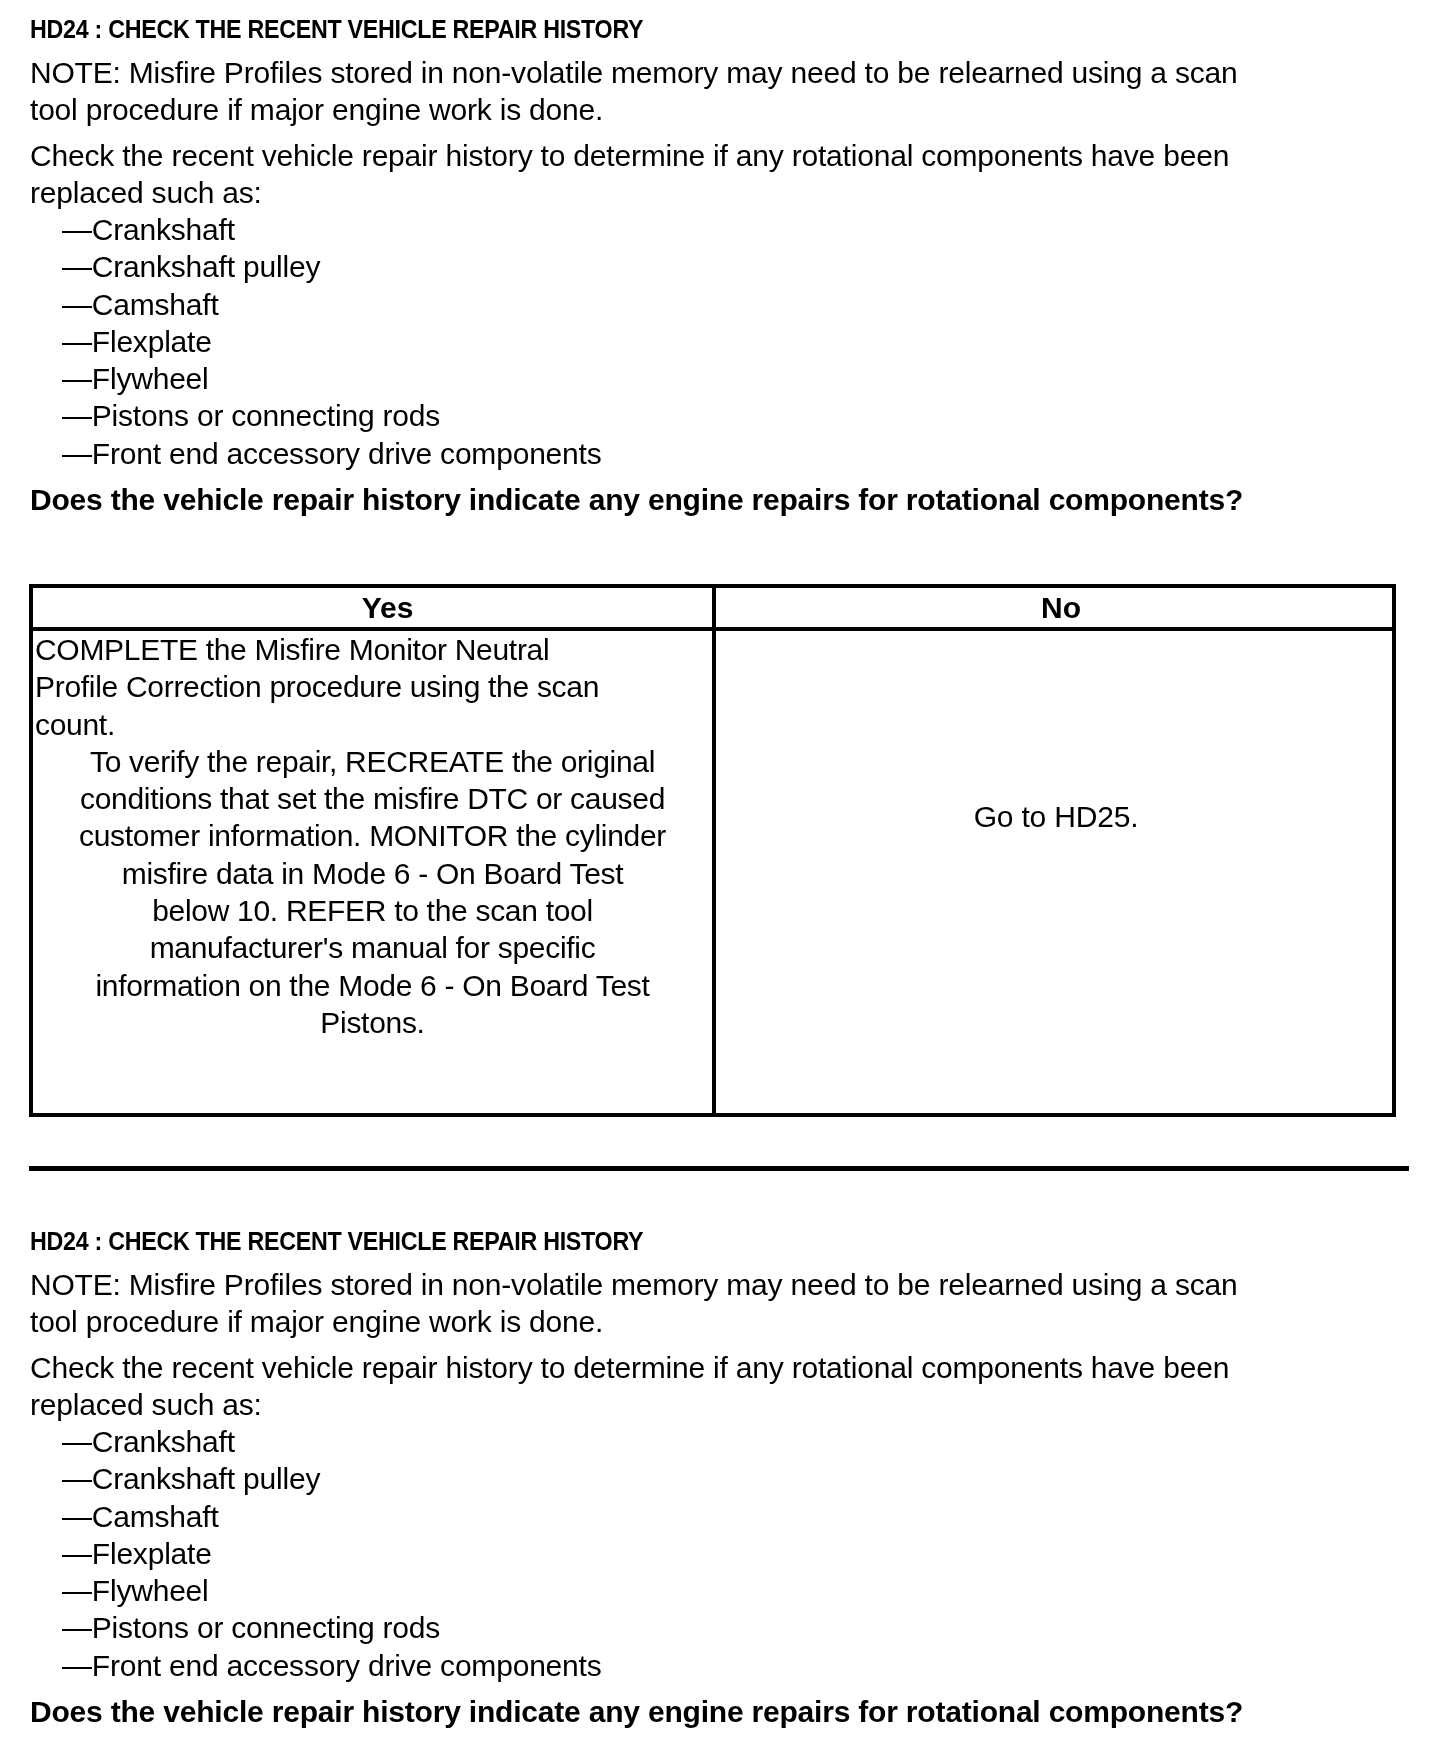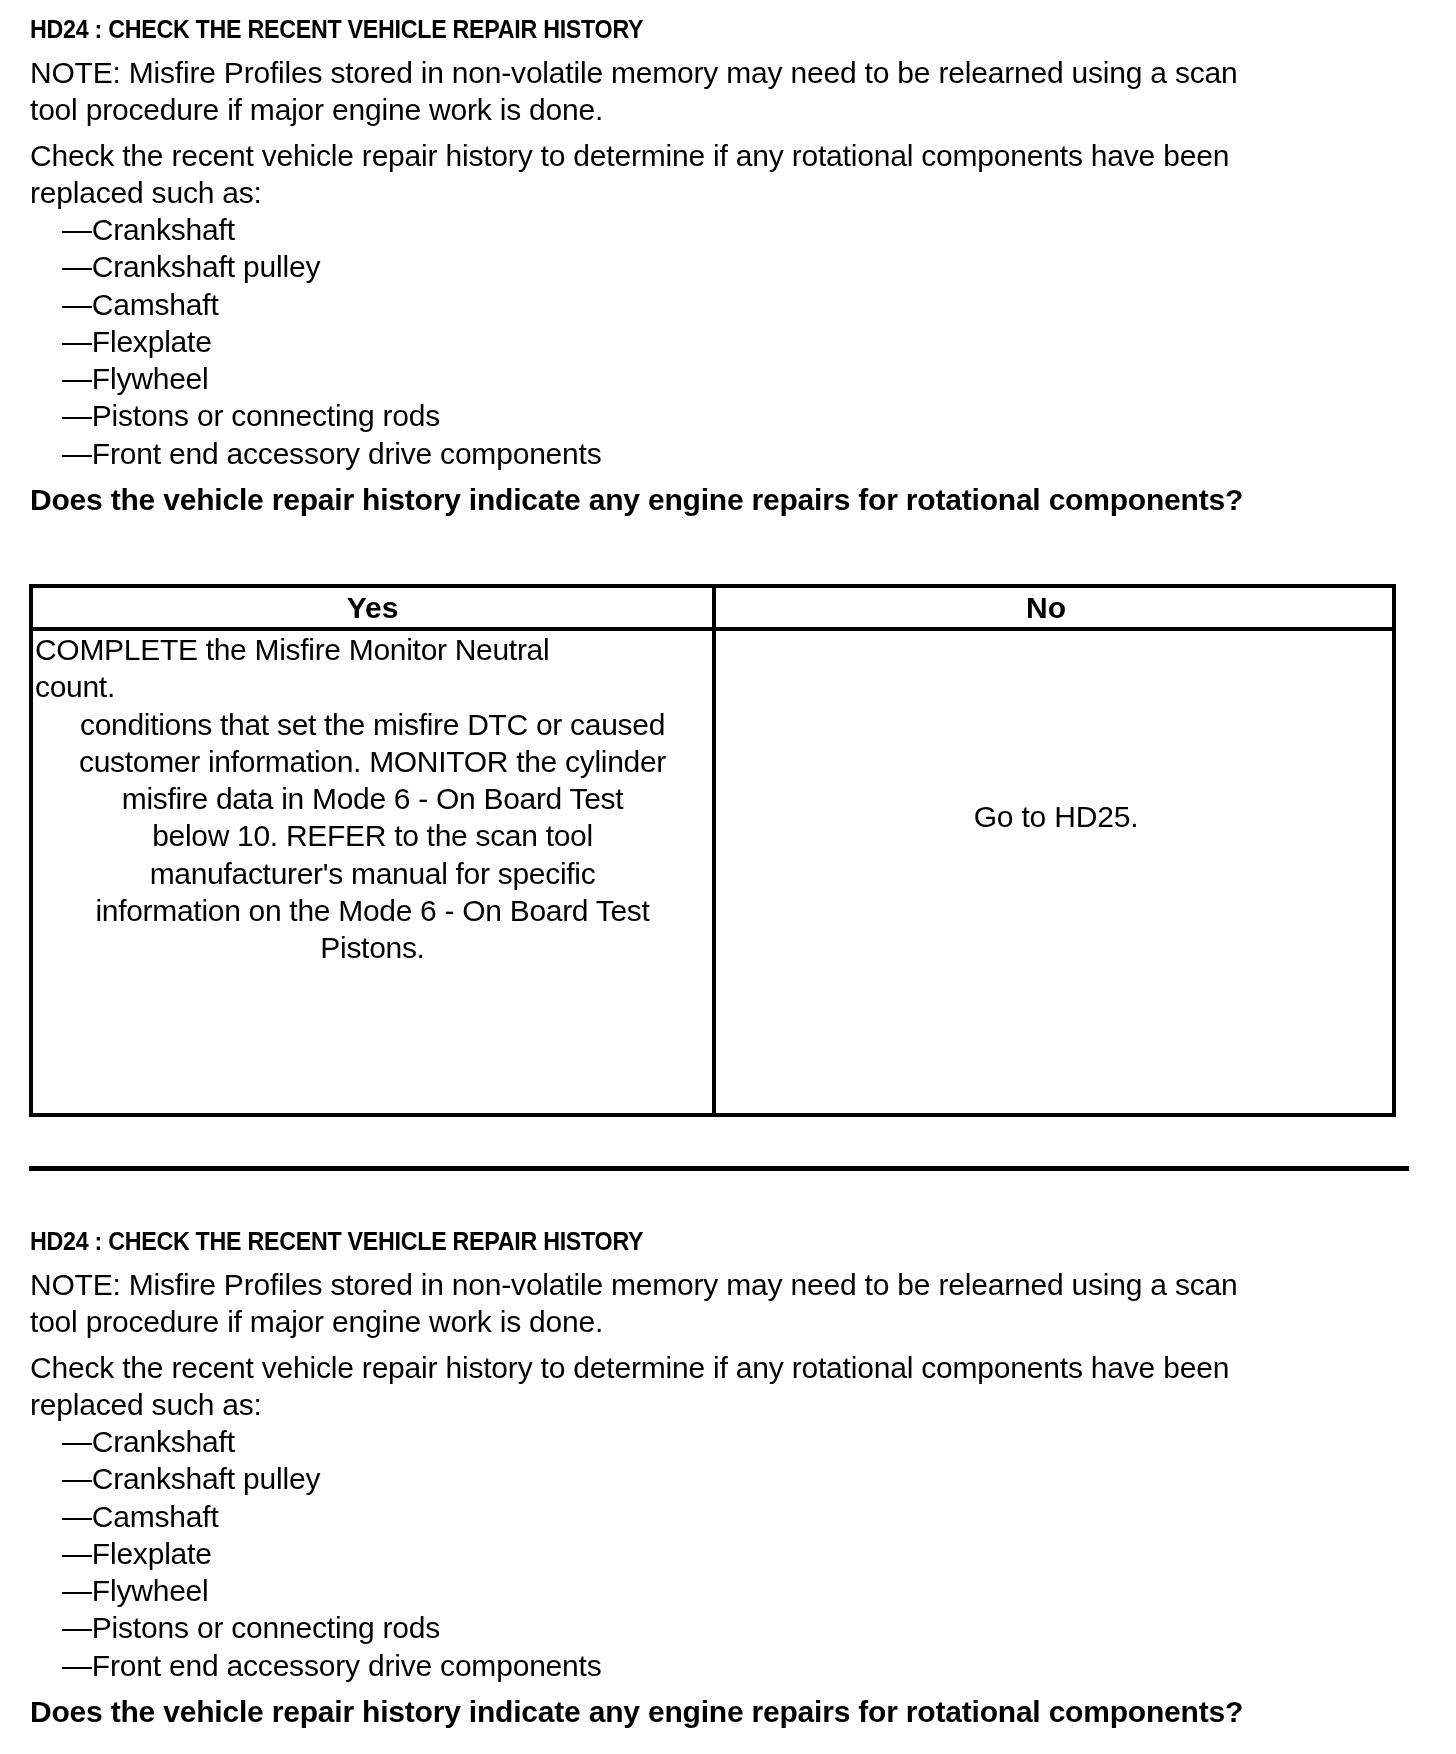--- a/index.html
+++ b/index.html
@@ -34,21 +34,21 @@
     border: 4px solid #000; box-sizing: border-box;
   }
   .col-divider {
     position: absolute; left: 679px; top: 0; width: 4px; height: 100%; background: #000;
   }
   .header-divider {
     position: absolute; left: 0; top: 39px; width: 100%; height: 4px; background: #000;
   }
   .hdr {
     position: absolute; top: 0; height: 39px; line-height: 39px;
-    text-align: center; font-weight: bold; font-size: 30px;
+    text-align: center; font-weight: bold; font-size: 30px; padding-left: 15px;
   }
   .hdr.yes { left: 0; width: 679px; }
   .hdr.no { left: 683px; width: 660px; }
   .yes-cell {
     position: absolute; left: 0; top: 43px; width: 679px;
     font-size: 30px; line-height: 37.3px; letter-spacing: -0.3px;
   }
   .yes-cell .p1 { text-align: left; padding-left: 2px; }
   .yes-cell .p2 { text-align: center; }
   .yes-cell .ln { display: block; white-space: nowrap; }
@@ -87,23 +87,25 @@
 </div>
 
 <div class="decision-table">
   <div class="col-divider"></div>
   <div class="header-divider"></div>
   <div class="hdr yes">Yes</div>
   <div class="hdr no">No</div>
   <div class="yes-cell">
     <div class="p1">
       <span class="ln">COMPLETE the Misfire Monitor Neutral</span>
+      <span class="ln">Profile Correction procedure using the scan</span>
       <span class="ln">count.</span>
     </div>
     <div class="p2">
+      <span class="ln">To verify the repair, RECREATE the original</span>
       <span class="ln">conditions that set the misfire DTC or caused</span>
       <span class="ln">customer information. MONITOR the cylinder</span>
       <span class="ln">misfire data in Mode 6 - On Board Test</span>
       <span class="ln">below 10. REFER to the scan tool</span>
       <span class="ln">manufacturer's manual for specific</span>
       <span class="ln">information on the Mode 6 - On Board Test</span>
       <span class="ln">Pistons.</span>
     </div>
   </div>
   <div class="no-cell">

